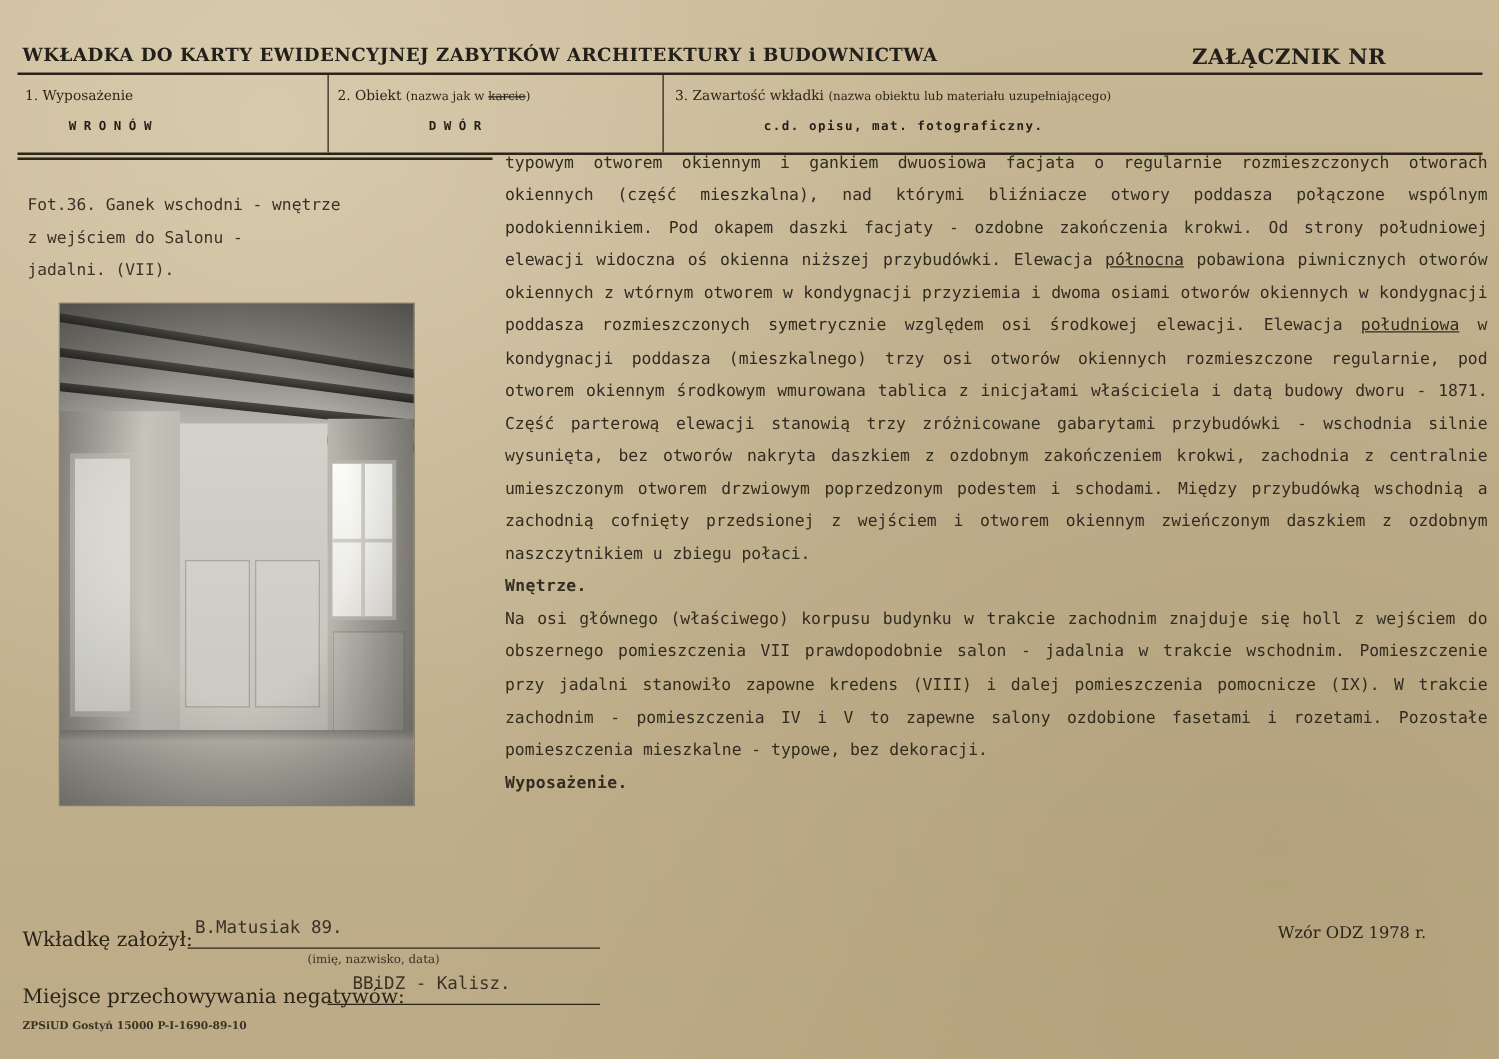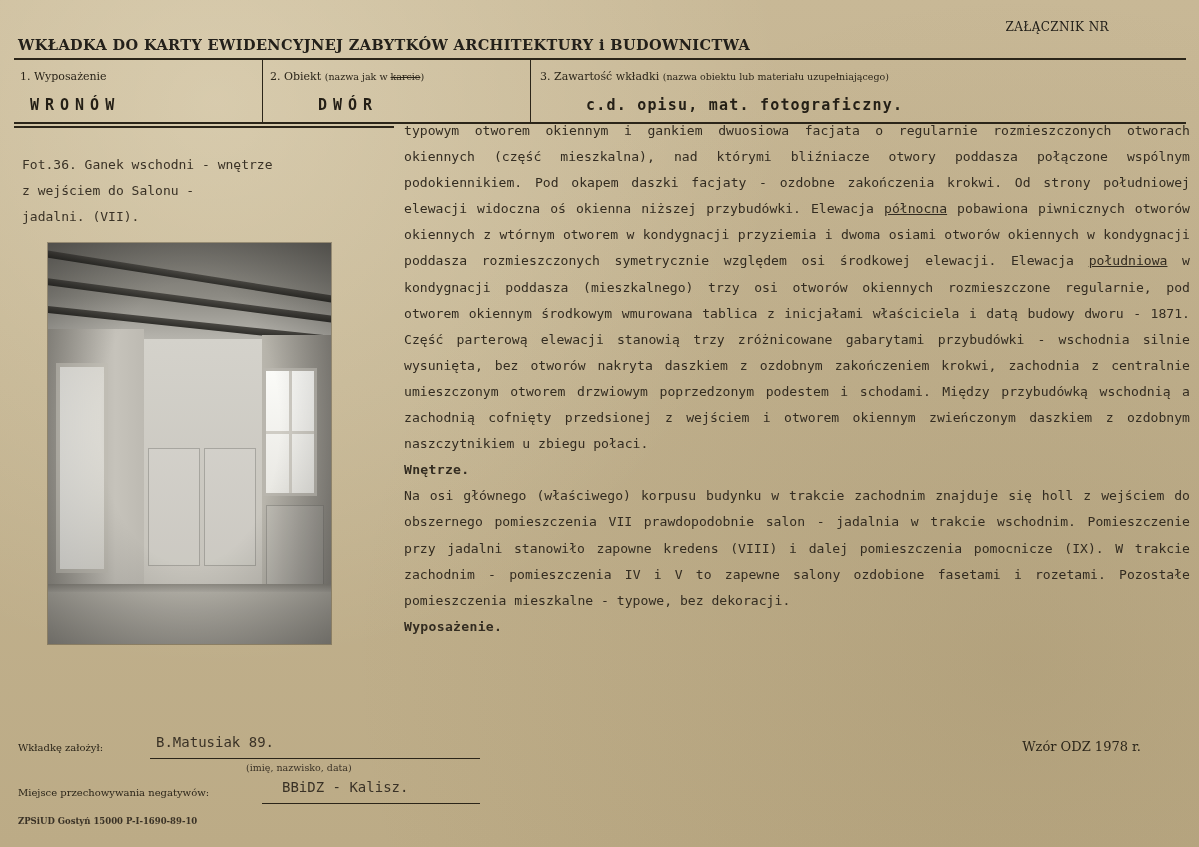--- a/index.html
+++ b/index.html
@@ -32,24 +32,24 @@
     font-family: "DejaVu Serif", serif;
     font-weight: bold;
     font-size: 14.5px;
     letter-spacing: 0.4px;
     color: #23201a;
     white-space: nowrap;
   }
   .hdr-annex {
     position: absolute;
     right: 90px;
-    top: 20px;
-    font-family: "DejaVu Serif", serif;
-    font-weight: normal;
-    font-size: 12px;
+    top: 36px;
+    font-family: "DejaVu Serif", serif;
+    font-weight: bold;
+    font-size: 17px;
     letter-spacing: 0.4px;
     color: #23201a;
     white-space: nowrap;
   }
   .rule {
     position: absolute;
     background: #2b2519;
   }
   .rule.h { height: 1px; }
   .rule.v { width: 1px; }
@@ -63,24 +63,25 @@
   }
   .fld-label .sub {
     font-size: 9.5px;
   }
   .strike {
     text-decoration: line-through;
   }
   .fld-value {
     position: absolute;
     font-family: "DejaVu Sans Mono", monospace;
-    font-size: 15px;
+    font-size: 10px;
     font-weight: bold;
     color: #241f16;
     white-space: nowrap;
+    margin-left: 25px;
   }
   .fld-value.spaced { letter-spacing: 6px; }
 
   
   .caption {
     position: absolute;
     left: 22px;
     top: 152px;
     width: 330px;
     font-family: "DejaVu Sans Mono", monospace;
@@ -179,21 +180,21 @@
   .body-text .sect {
     font-weight: bold;
     letter-spacing: 0.3px;
   }
   .body-text u { text-decoration: underline; }
 
   
   .ft-label {
     position: absolute;
     font-family: "DejaVu Serif", serif;
-    font-size: 10px;
+    font-size: 16px;
     color: #2b2519;
     white-space: nowrap;
     text-align: right;
   }
   .ft-value {
     position: absolute;
     font-family: "DejaVu Sans Mono", monospace;
     font-size: 14px;
     color: #3a3226;
     white-space: nowrap;

